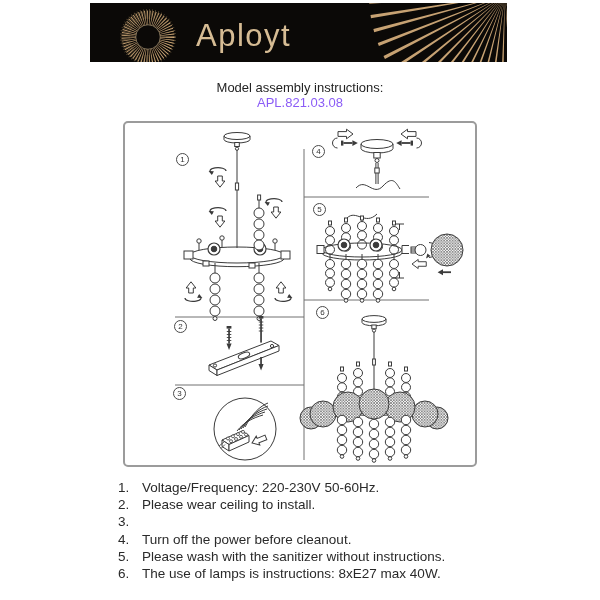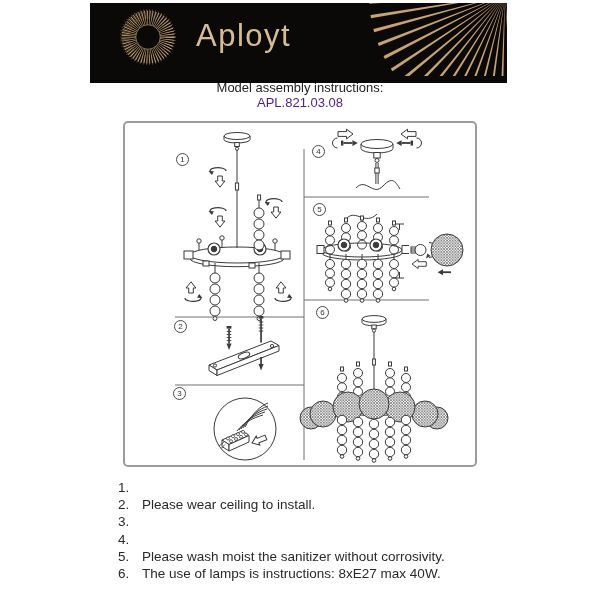--- a/index.html
+++ b/index.html
@@ -2,33 +2,33 @@
 <html><head>
 <meta charset="utf-8">
 <style>
   html,body{margin:0;padding:0;}
   body{
     width:600px;height:600px;position:relative;background:#ffffff;
     font-family:"Liberation Sans", sans-serif;color:#2a2a2a;overflow:hidden;
   }
   
   .banner{
-    position:absolute;left:90px;top:3px;width:417px;height:80px;
+    position:absolute;left:90px;top:3px;width:417px;height:59px;
     background:#0b0907;overflow:hidden;
   }
   .sunburst{position:absolute;left:29px;top:5px;width:58px;height:58px;}
   .brand{
     position:absolute;left:106px;top:15px;
     font-size:31px;font-weight:400;letter-spacing:1.5px;color:#d6bc94;
   }
   .rays{position:absolute;right:0;top:0;width:142px;height:73px;}
   
   .title-block{position:absolute;left:0;top:80px;width:600px;text-align:center;}
   .title-line1{font-size:13px;line-height:15px;color:#242424;}
-  .title-line2{font-size:13px;line-height:15px;color:#4c1d95;}
+  .title-line2{font-size:13px;line-height:15px;color:#8b5cf6;}
   
   .diagram{
     position:absolute;left:123px;top:121px;width:354px;height:346px;
     border:2px solid #9b9b9b;border-radius:5px;box-sizing:border-box;background:#fff;
   }
   .diagram svg{position:absolute;left:0;top:0;width:350px;height:342px;}
   .pnum{
     position:absolute;width:11px;height:11px;border:1px solid #4a4a4a;border-radius:50%;
     font-size:8px;line-height:11px;text-align:center;color:#333;background:#fff;
   }
@@ -343,32 +343,34 @@
   <span class="pnum" style="left:49px;top:197px;">2</span>
   <span class="pnum" style="left:48px;top:264px;">3</span>
   <span class="pnum" style="left:187px;top:22px;">4</span>
   <span class="pnum" style="left:188px;top:80px;">5</span>
   <span class="pnum" style="left:191px;top:183px;">6</span>
 </div>
 
 <div class="instructions">
   <div class="instr-row">
     <span class="instr-num">1.</span>
+    <span class="instr-text">Voltage/Frequency: 220-230V 50-60Hz.</span>
   </div>
   <div class="instr-row">
     <span class="instr-num">2.</span>
     <span class="instr-text">Please wear ceiling to install.</span>
   </div>
   <div class="instr-row">
     <span class="instr-num">3.</span>
   </div>
   <div class="instr-row">
     <span class="instr-num">4.</span>
+    <span class="instr-text">Turn off the power before cleanout.</span>
   </div>
   <div class="instr-row">
     <span class="instr-num">5.</span>
-    <span class="instr-text">Please wash moist the sanitizer without corrosivity.</span>
+    <span class="instr-text">Please wash with the sanitizer without instructions.</span>
   </div>
   <div class="instr-row">
     <span class="instr-num">6.</span>
     <span class="instr-text">The use of lamps is instructions: 8xE27 max 40W.</span>
   </div>
 </div>
 
 </body></html>

